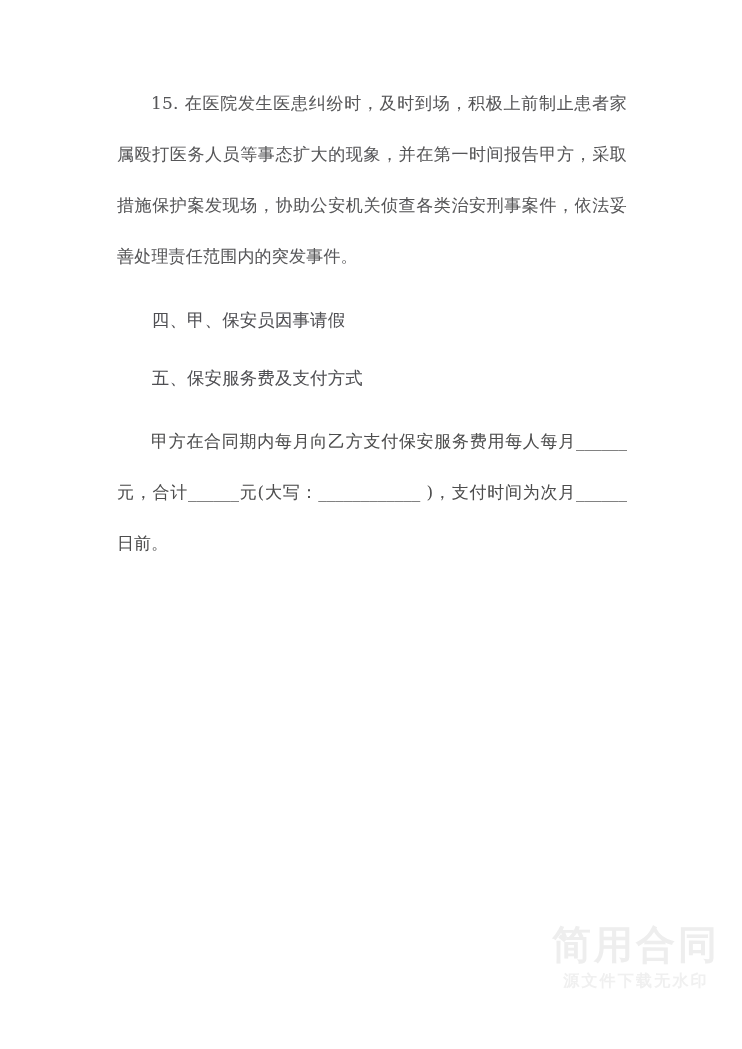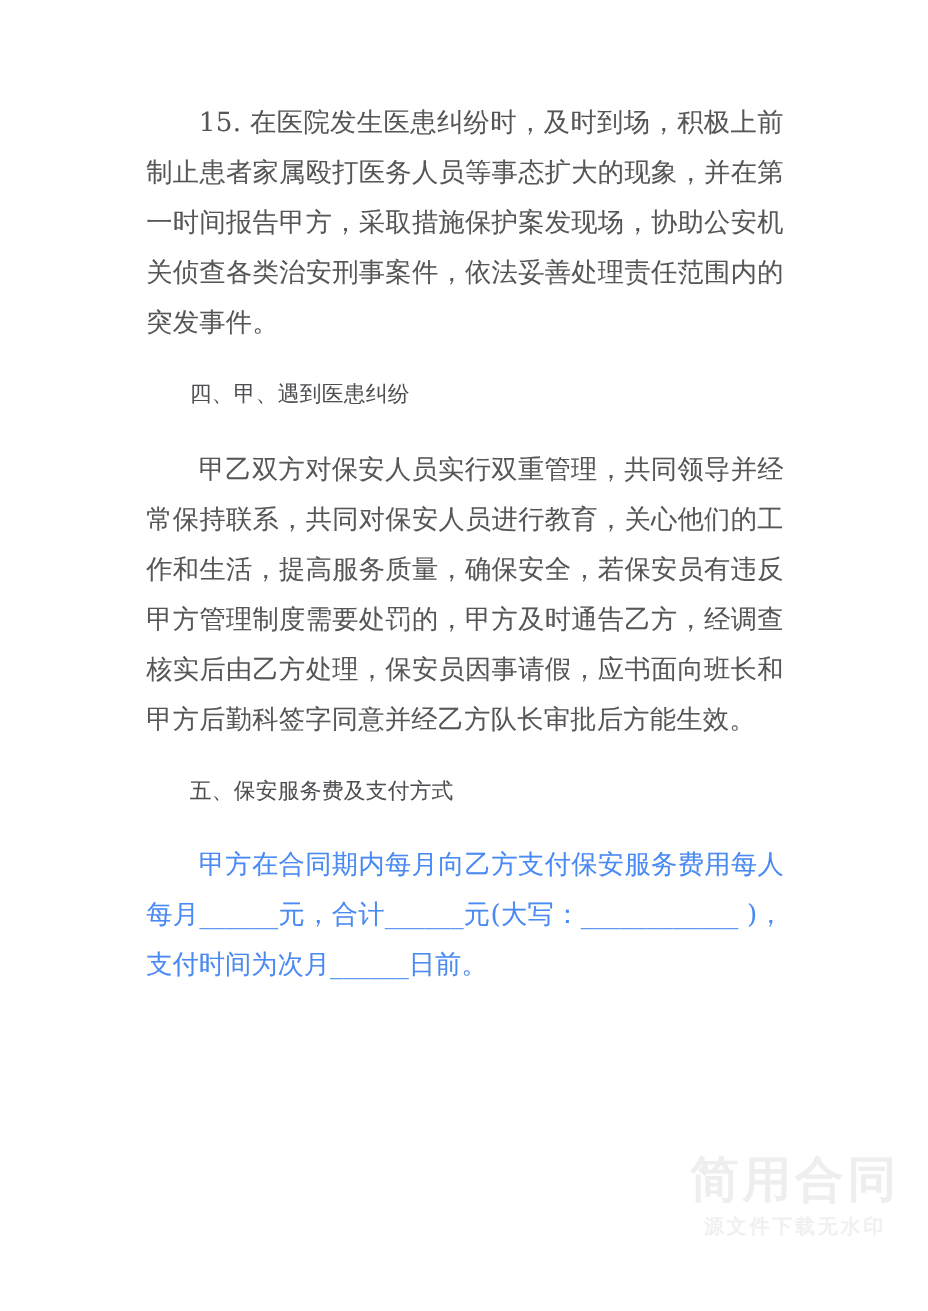--- a/index.html
+++ b/index.html
@@ -20,22 +20,22 @@
     box-sizing: border-box;
   }
   #doc-body {
     position: absolute;
     left: 117px;
     top: 78px;
     width: 510px;
   }
   .para {
     font-family: "DejaVu Serif", "Liberation Serif", serif;
-    font-size: 21px;
-    line-height: 40px;
+    font-size: 17px;
+    line-height: 51px;
     color: #4a4a4c;
     text-align: justify;
     text-justify: inter-ideograph;
     letter-spacing: 0.2px;
     margin: 0 0 19px 0;
     text-indent: 2em;
     -webkit-font-smoothing: antialiased;
     opacity: 0.93;
   }
   .para:last-child { margin-bottom: 0; }
@@ -44,21 +44,21 @@
     font-size: 17.4px;
     line-height: 38.6px;
     color: #46464a;
     margin: 0 0 19px 0;
     text-indent: 2em;
     letter-spacing: 0.2px;
     opacity: 0.95;
   }
   .blank {
     letter-spacing: 0;
-    color: #3b82f6;
+    color: #404040;
   }
   
   #doc-body .para, #doc-body .heading {
     text-shadow: 0 0 0.5px rgba(120,120,125,0.22);
   }
   #watermark {
     position: absolute;
     right: 22px;
     bottom: 56px;
     text-align: center;
@@ -89,23 +89,22 @@
 <body>
 
 <div id="page">
 
   <div id="doc-body">
 
     <p class="para">15. 在医院发生医患纠纷时，及时到场，积极上前制止患者家属殴打医务人员等事态扩大的现象，并在第一时间报告甲方，采取措施保护案发现场，协助公安机关侦查各类治安刑事案件，依法妥善处理责任范围内的突发事件。</p>
 
 
 
-    <p class="heading">四、甲、遇到医患纠纷</p>
+    <p class="heading">四、甲、保安员因事请假</p>
 
-    <p class="para">甲乙双方对保安人员实行双重管理，共同领导并经常保持联系，共同对保安人员进行教育，关心他们的工作和生活，提高服务质量，确保安全，若保安员有违反甲方管理制度需要处罚的，甲方及时通告乙方，经调查核实后由乙方处理，保安员因事请假，应书面向班长和甲方后勤科签字同意并经乙方队长审批后方能生效。</p>
 
     <p class="heading">五、保安服务费及支付方式</p>
 
     <p class="para blank">甲方在合同期内每月向乙方支付保安服务费用每人每月______元，合计______元(大写：____________ )，支付时间为次月______日前。</p>
 
 
   </div>
 
   <div id="watermark">
     <span class="wm-main">简用合同</span>

